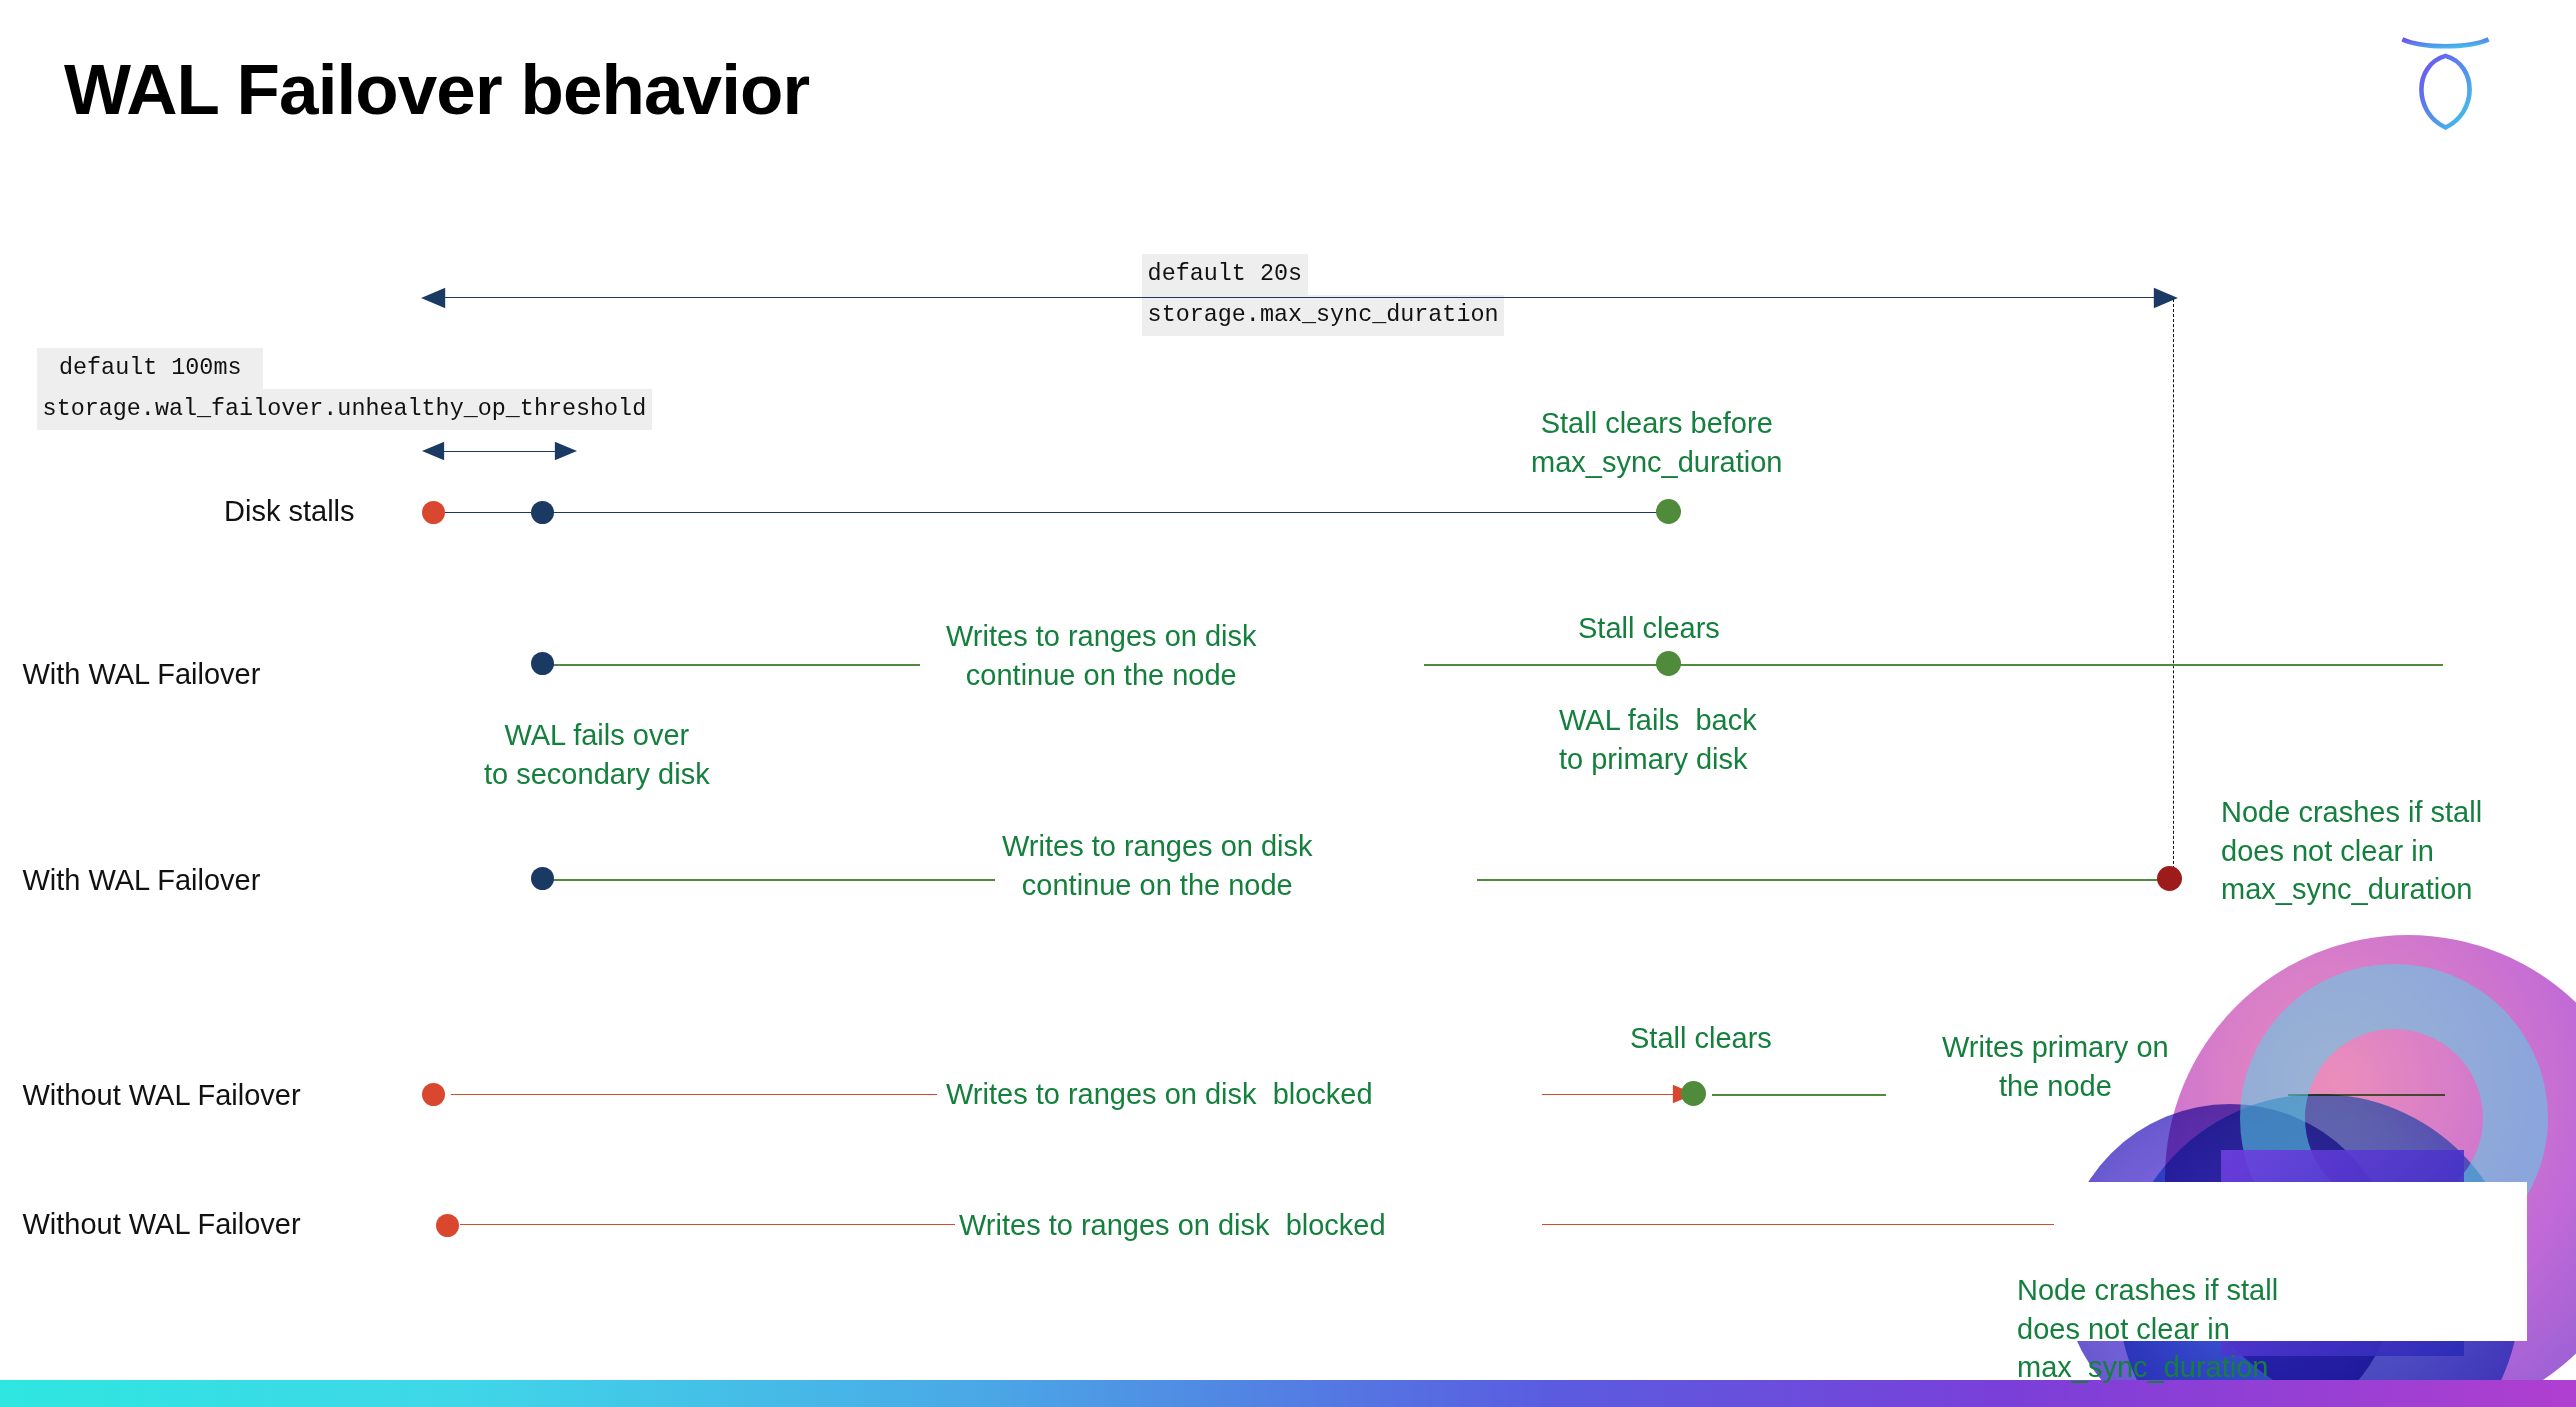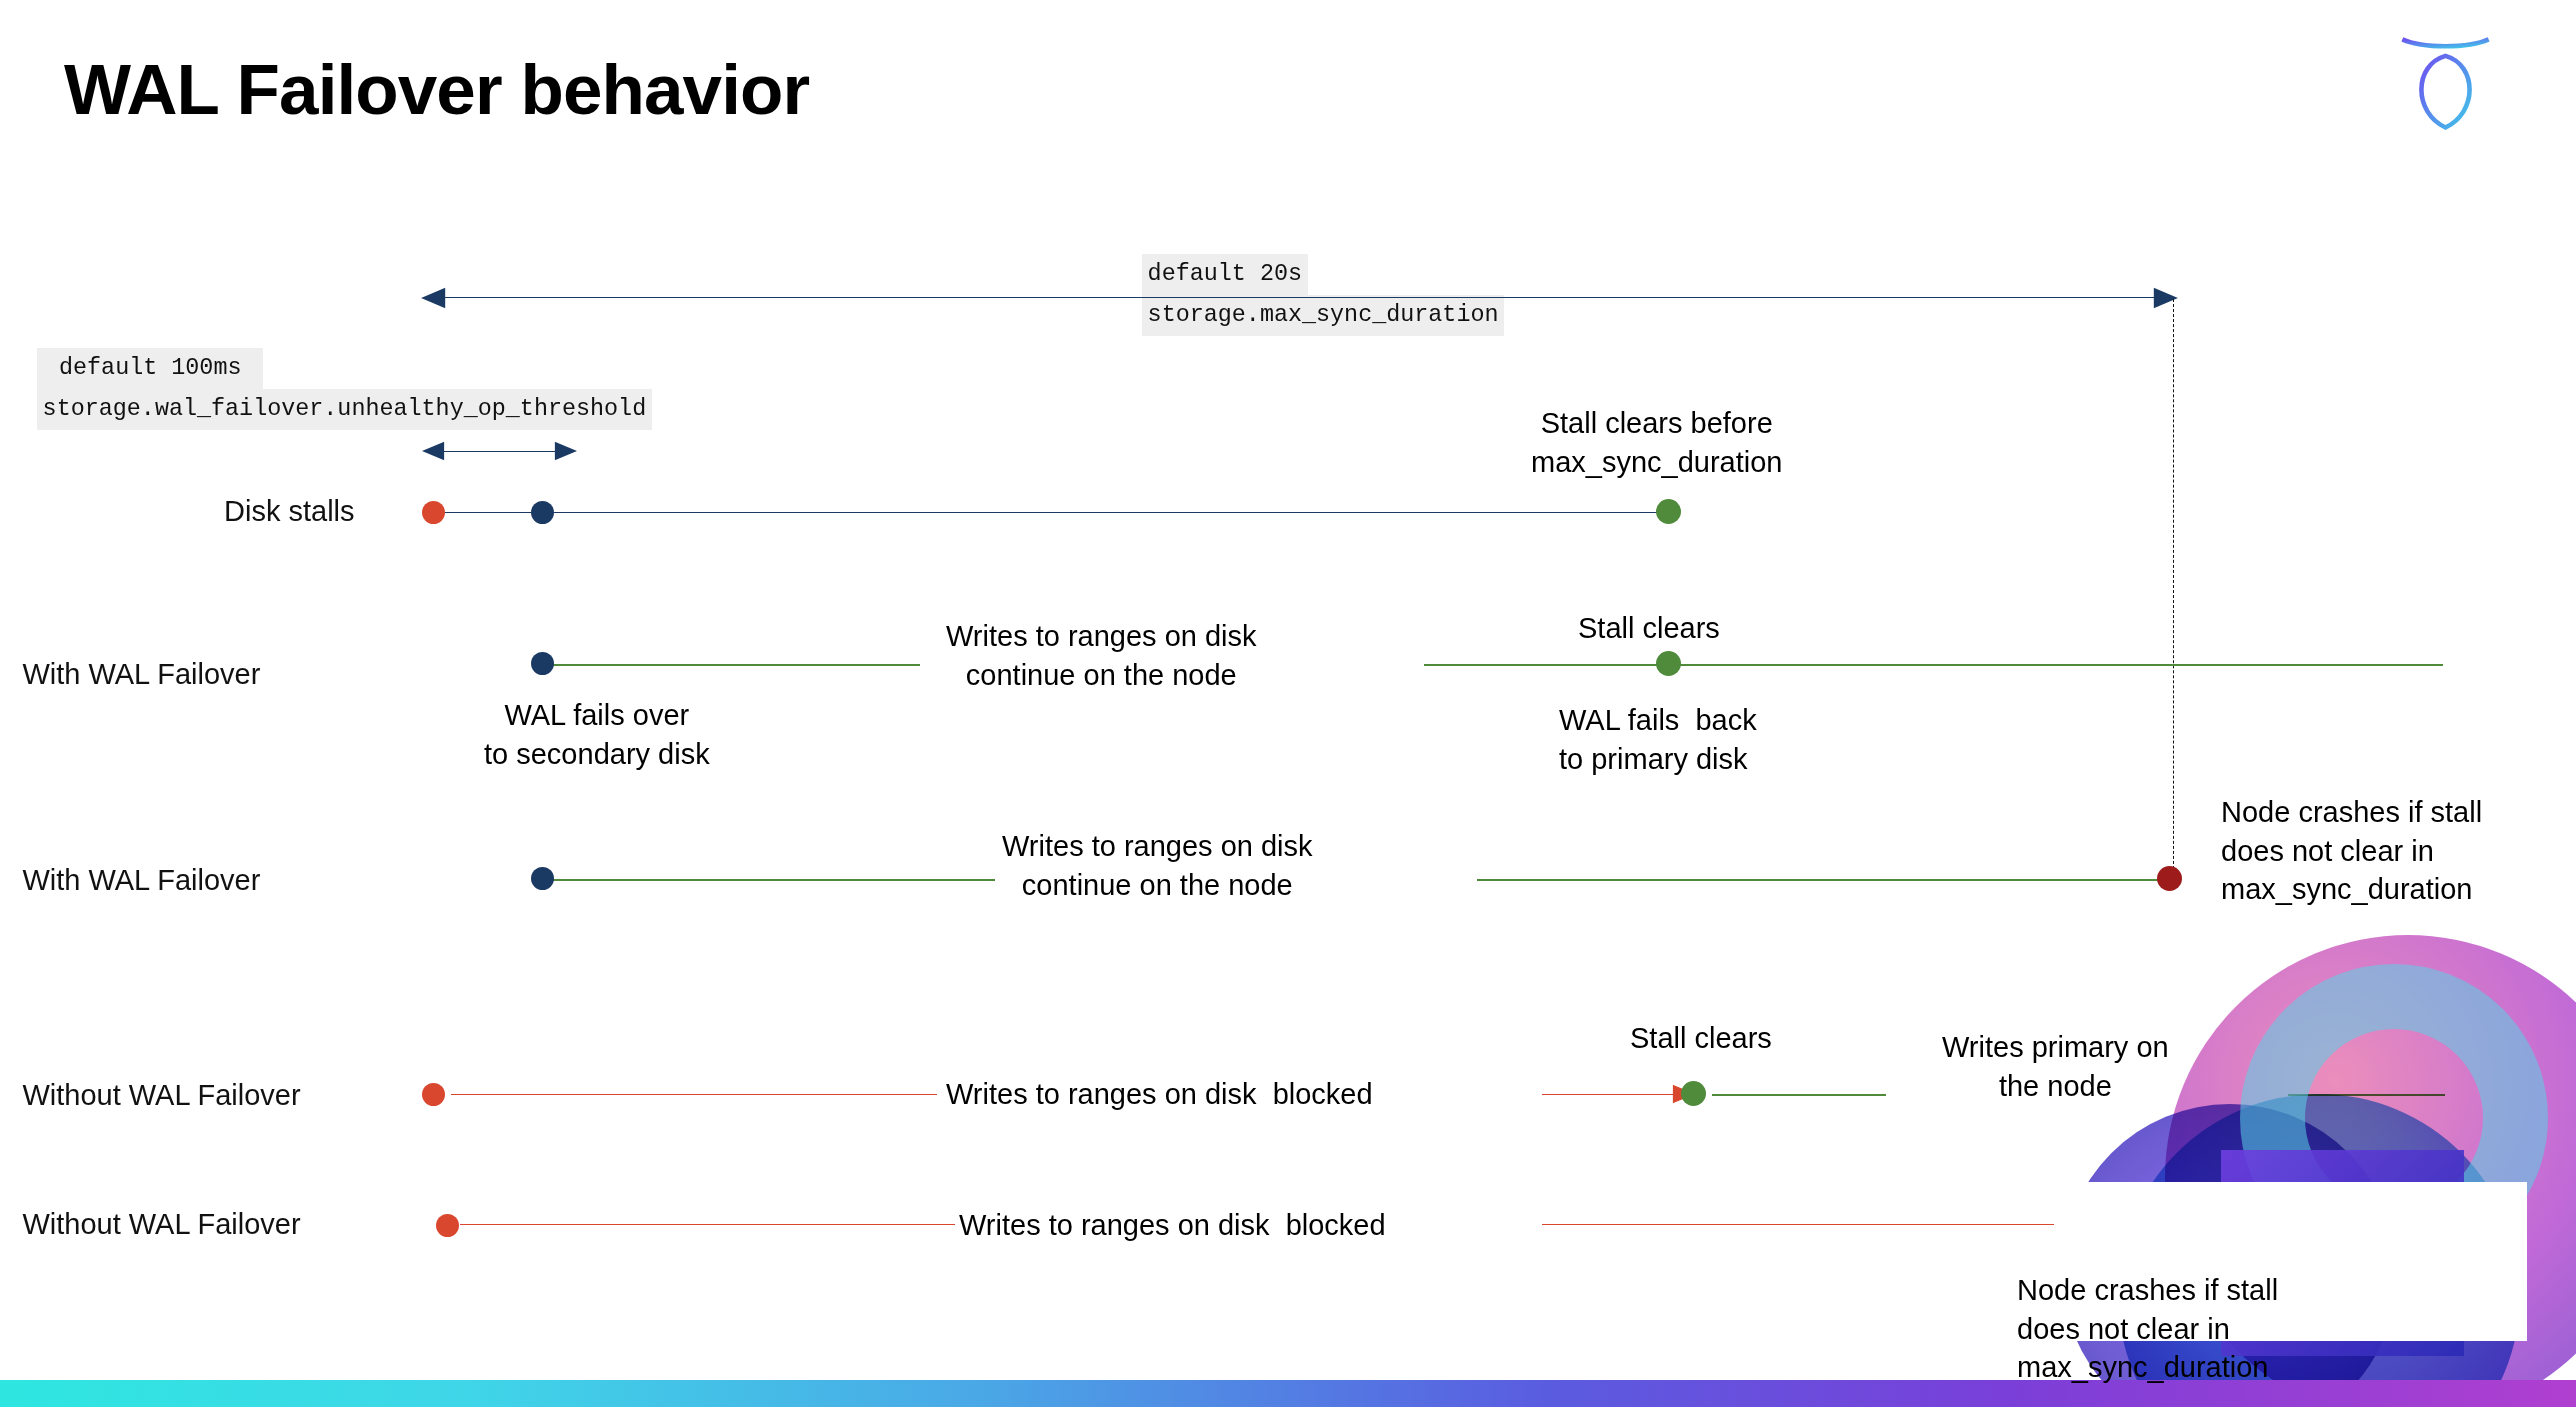--- a/index.html
+++ b/index.html
@@ -44,21 +44,21 @@
     font-size: 23.4px;
     line-height: 41px;
     background: #eeeeee;
     color: #111111;
     white-space: pre;
   }
   .txt {
     position: absolute;
     font-size: 29px;
     line-height: 1.33;
-    color: #000000;
+    color: #15803d;
     white-space: pre;
   }
   .row-label {
     position: absolute;
     font-size: 29px;
     color: #111111;
     white-space: nowrap;
   }
   .dot {
     position: absolute;
@@ -187,21 +187,21 @@
 <div class="dot green" style="left:1656px; top:499px;"></div>
 
 <div class="row-label" style="left:22.4px; top:658px;">With WAL Failover</div>
 <div class="txt" style="left:946px; top:617px; text-align:center;">Writes to ranges on disk
 continue on the node</div>
 <div class="txt" style="left:1578px; top:609px;">Stall clears</div>
 <div class="hline green" style="left:546px; top:664px; width:374px;"></div>
 <div class="hline green" style="left:1424px; top:664px; width:1019px;"></div>
 <div class="dot navy" style="left:531px; top:652px;"></div>
 <div class="dot green" style="left:1656px; top:651px;"></div>
-<div class="txt" style="left:484px; top:696px; text-align:center;">WAL fails over
+<div class="txt" style="left:484px; top:716px; text-align:center;">WAL fails over
 to secondary disk</div>
 <div class="txt" style="left:1559px; top:701px; text-align:left;">WAL fails  back
 to primary disk</div>
 
 <div class="row-label" style="left:22.4px; top:864px;">With WAL Failover</div>
 <div class="txt" style="left:1002px; top:827px; text-align:center;">Writes to ranges on disk
 continue on the node</div>
 <div class="hline green" style="left:546px; top:879px; width:449px;"></div>
 <div class="hline green" style="left:1477px; top:879px; width:692px;"></div>
 <div class="dot navy" style="left:531px; top:867px;"></div>

